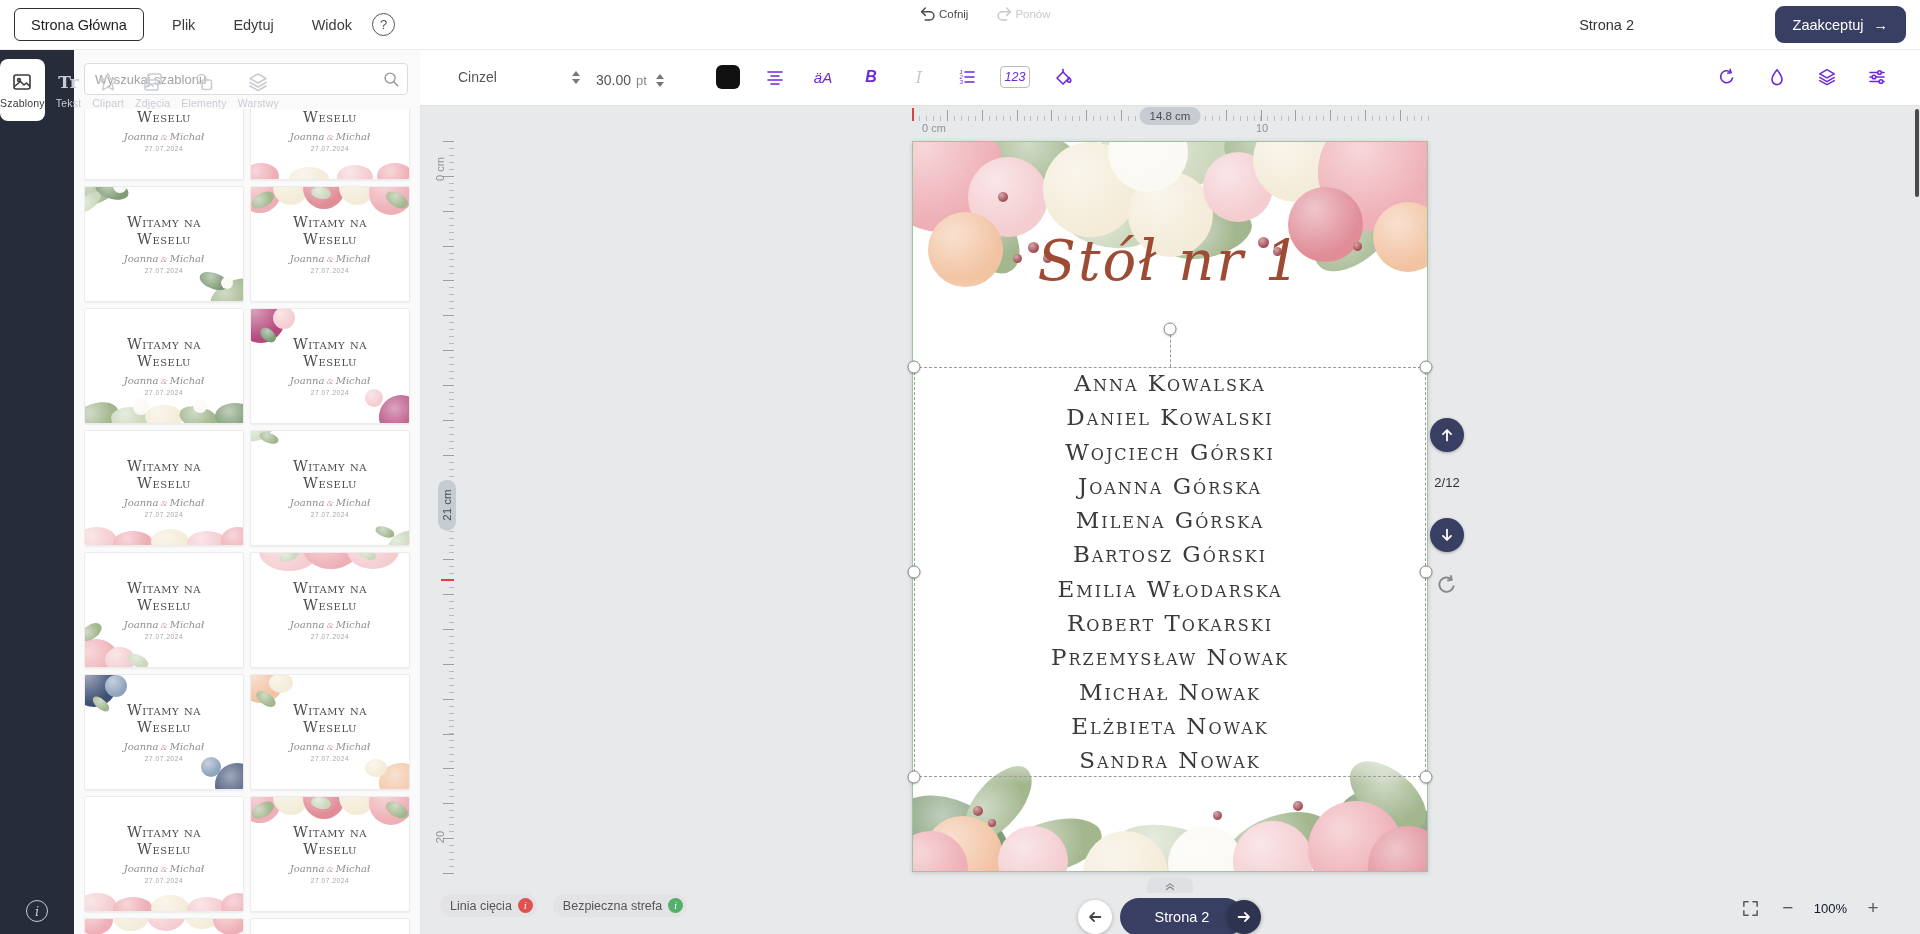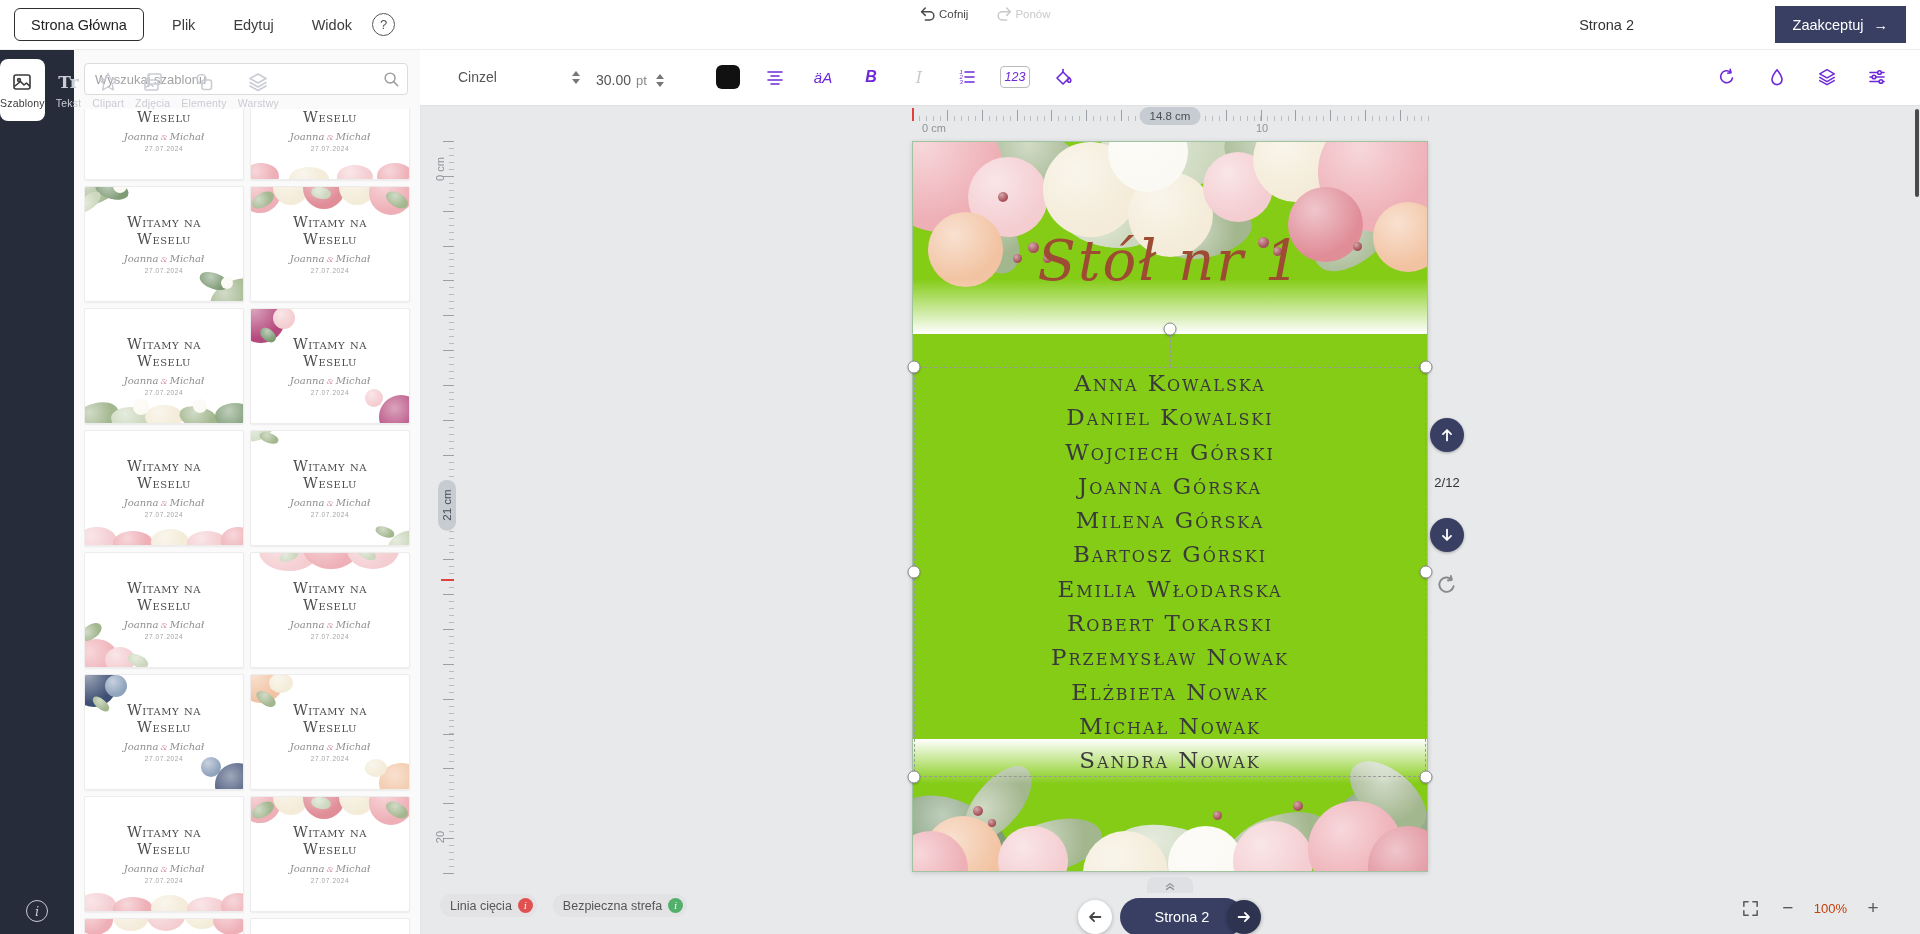--- a/index.html
+++ b/index.html
@@ -15,21 +15,21 @@
   .menu-item{font-size:14.5px;color:#3c3c3c;}
   .help-btn{position:absolute;left:372px;top:13px;width:23px;height:23px;border:1.5px solid #555;border-radius:50%;
             color:#555;font-size:13px;display:flex;align-items:center;justify-content:center;}
   .history{position:absolute;left:918px;top:4px;display:flex;gap:26px;}
   .hist-btn{display:flex;flex-direction:row;align-items:center;gap:1px;color:#4a4a4a;}
   .hist-btn .hicon{width:20px;height:20px;}
   .hist-btn .hlabel{font-size:11.5px;}
   .hist-btn.disabled{color:#c9c9c9;}
   .tb-page-label{position:absolute;right:286px;top:0;height:49px;display:flex;align-items:center;font-size:14.5px;color:#333;}
   .accept-btn{position:absolute;right:14px;top:6px;height:37px;padding:0 18px;background:var(--accent,#383f63);
-              color:#fff;font-size:14.5px;border-radius:0;display:flex;align-items:center;gap:10px;}
+              color:#fff;font-size:14.5px;border-radius:9px;display:flex;align-items:center;gap:10px;}
 
   
   .sidebar{position:absolute;left:0;top:49px;width:74px;height:885px;background:var(--sidebar-bg,#272c3a);z-index:20;}
   .side-nav{display:flex;flex-direction:row;align-items:center;padding-top:10px;gap:11px;}
   .side-item{width:62px;height:62px;display:flex;flex-direction:column;align-items:center;justify-content:center;gap:4px;
              color:#c9ccd4;border-radius:8px;}
   .side-item.active{background:#fff;color:#3a3a3a;}
   .side-item .sicon{width:22px;height:22px;display:flex;align-items:center;justify-content:center;font-size:18px;}
   .side-item .slabel{font-size:10.5px;letter-spacing:.2px;}
   .tr-glyph{font-family:"DejaVu Serif",serif;font-size:17px;font-weight:bold;}
@@ -96,21 +96,21 @@
   .rlab.hten{left:836px;top:17px;}
   .rlab.vzero{left:8px;top:58px;transform:rotate(-90deg);}
   .rlab.v20{left:14px;top:726px;transform:rotate(-90deg);}
   .rmark-h{position:absolute;left:492px;top:3px;width:2px;height:13px;background:#e04040;}
   .rmark-v{position:absolute;left:21px;top:474px;width:13px;height:2px;background:#e04040;}
   .badge{position:absolute;background:#c7ccd3;color:#4a4f57;font-size:11.5px;padding:3px 10px;border-radius:10px;white-space:nowrap;}
   .badge.w{left:750px;top:2px;transform:translateX(-50%);}
   .badge.hh{left:27px;top:400px;transform:translate(-50%,-50%) rotate(-90deg);}
 
   
-  .doc{position:absolute;left:492px;top:36px;width:516px;height:731px;background:#84cc16;border:1px solid #9fc49f;
+  .doc{position:absolute;left:492px;top:36px;width:516px;height:731px;background:#ffffff;border:1px solid #9fc49f;
        box-sizing:border-box;box-shadow:0 1px 5px rgba(0,0,0,.15);overflow:hidden;}
   .floral{position:absolute;left:0;right:0;}
   .floral.top{top:0;height:190px;}
   .floral.top::after{content:"";position:absolute;left:0;right:0;bottom:-2px;height:55px;
        background:linear-gradient(to top,#fff,rgba(255,255,255,0));z-index:3;}
   .floral.bottom{bottom:0;height:130px;}
   .floral.bottom::after{content:"";position:absolute;left:0;right:0;top:-2px;height:45px;
        background:linear-gradient(to bottom,#fff,rgba(255,255,255,0));z-index:3;}
   .doc-title{position:absolute;left:0;right:0;top:86px;margin:0;text-align:center;z-index:4;
        font-family:"DejaVu Serif",serif;font-style:italic;font-weight:normal;font-size:56px;
@@ -146,21 +146,21 @@
   .pagenav-prev{position:absolute;left:658px;top:795px;width:34px;height:34px;border-radius:50%;background:#fff;
                 color:#444;display:flex;align-items:center;justify-content:center;box-shadow:0 1px 4px rgba(0,0,0,.25);z-index:8;}
   .pagenav-pill{position:absolute;left:700px;top:793px;width:124px;height:38px;border-radius:19px;background:var(--accent,#383f63);
                 color:#fff;font-size:14.5px;display:flex;align-items:center;justify-content:center;z-index:7;}
   .pagenav-next{position:absolute;left:807px;top:795px;width:34px;height:34px;border-radius:50%;background:var(--accent-dark,#2e3450);
                 color:#fff;display:flex;align-items:center;justify-content:center;box-shadow:0 1px 4px rgba(0,0,0,.3);z-index:8;}
   .pagenav-prev .cicon,.pagenav-next .cicon{width:18px;height:18px;}
   .zoombar{position:absolute;right:36px;top:792px;display:flex;align-items:center;gap:15px;color:#5a5a5a;}
   .zoombar .zbtn{width:22px;height:22px;display:flex;align-items:center;justify-content:center;color:#5a5a5a;font-size:19px;}
   .zoombar .zicon{width:19px;height:19px;}
-  .zoom-level{font-size:13px;color:#c2410c;}
+  .zoom-level{font-size:13px;color:#0f172a;}
   .scroll-thumb{position:absolute;right:1px;top:4px;width:4px;height:88px;background:#4a4a4a;border-radius:2px;}
 
   
   svg{width:100%;height:100%;fill:none;stroke:currentColor;stroke-width:1.6;stroke-linecap:round;stroke-linejoin:round;}
   svg text{stroke:none;fill:currentColor;}
   svg .knob{fill:#fff;}
 </style>
 </head>
 <body>
 
@@ -566,22 +566,22 @@
       <div class="names" id="names-list">
           <div class="name-line">Anna Kowalska</div>
           <div class="name-line">Daniel Kowalski</div>
           <div class="name-line">Wojciech Górski</div>
           <div class="name-line">Joanna Górska</div>
           <div class="name-line">Milena Górska</div>
           <div class="name-line">Bartosz Górski</div>
           <div class="name-line">Emilia Włodarska</div>
           <div class="name-line">Robert Tokarski</div>
           <div class="name-line">Przemysław Nowak</div>
+          <div class="name-line">Michał Nowak</div>
           <div class="name-line">Elżbieta Nowak</div>
-          <div class="name-line">Michał Nowak</div>
           <div class="name-line">Sandra Nowak</div>
         </div>
     </div>
 
     <div class="sel-layer">
       <span class="dashline"></span>
       <span class="handle" style="left:258px;top:188px"></span>
       <div class="selbox"></div>
       <span class="handle" style="left:2px;top:226px"></span>
       <span class="handle" style="left:514px;top:226px"></span>

